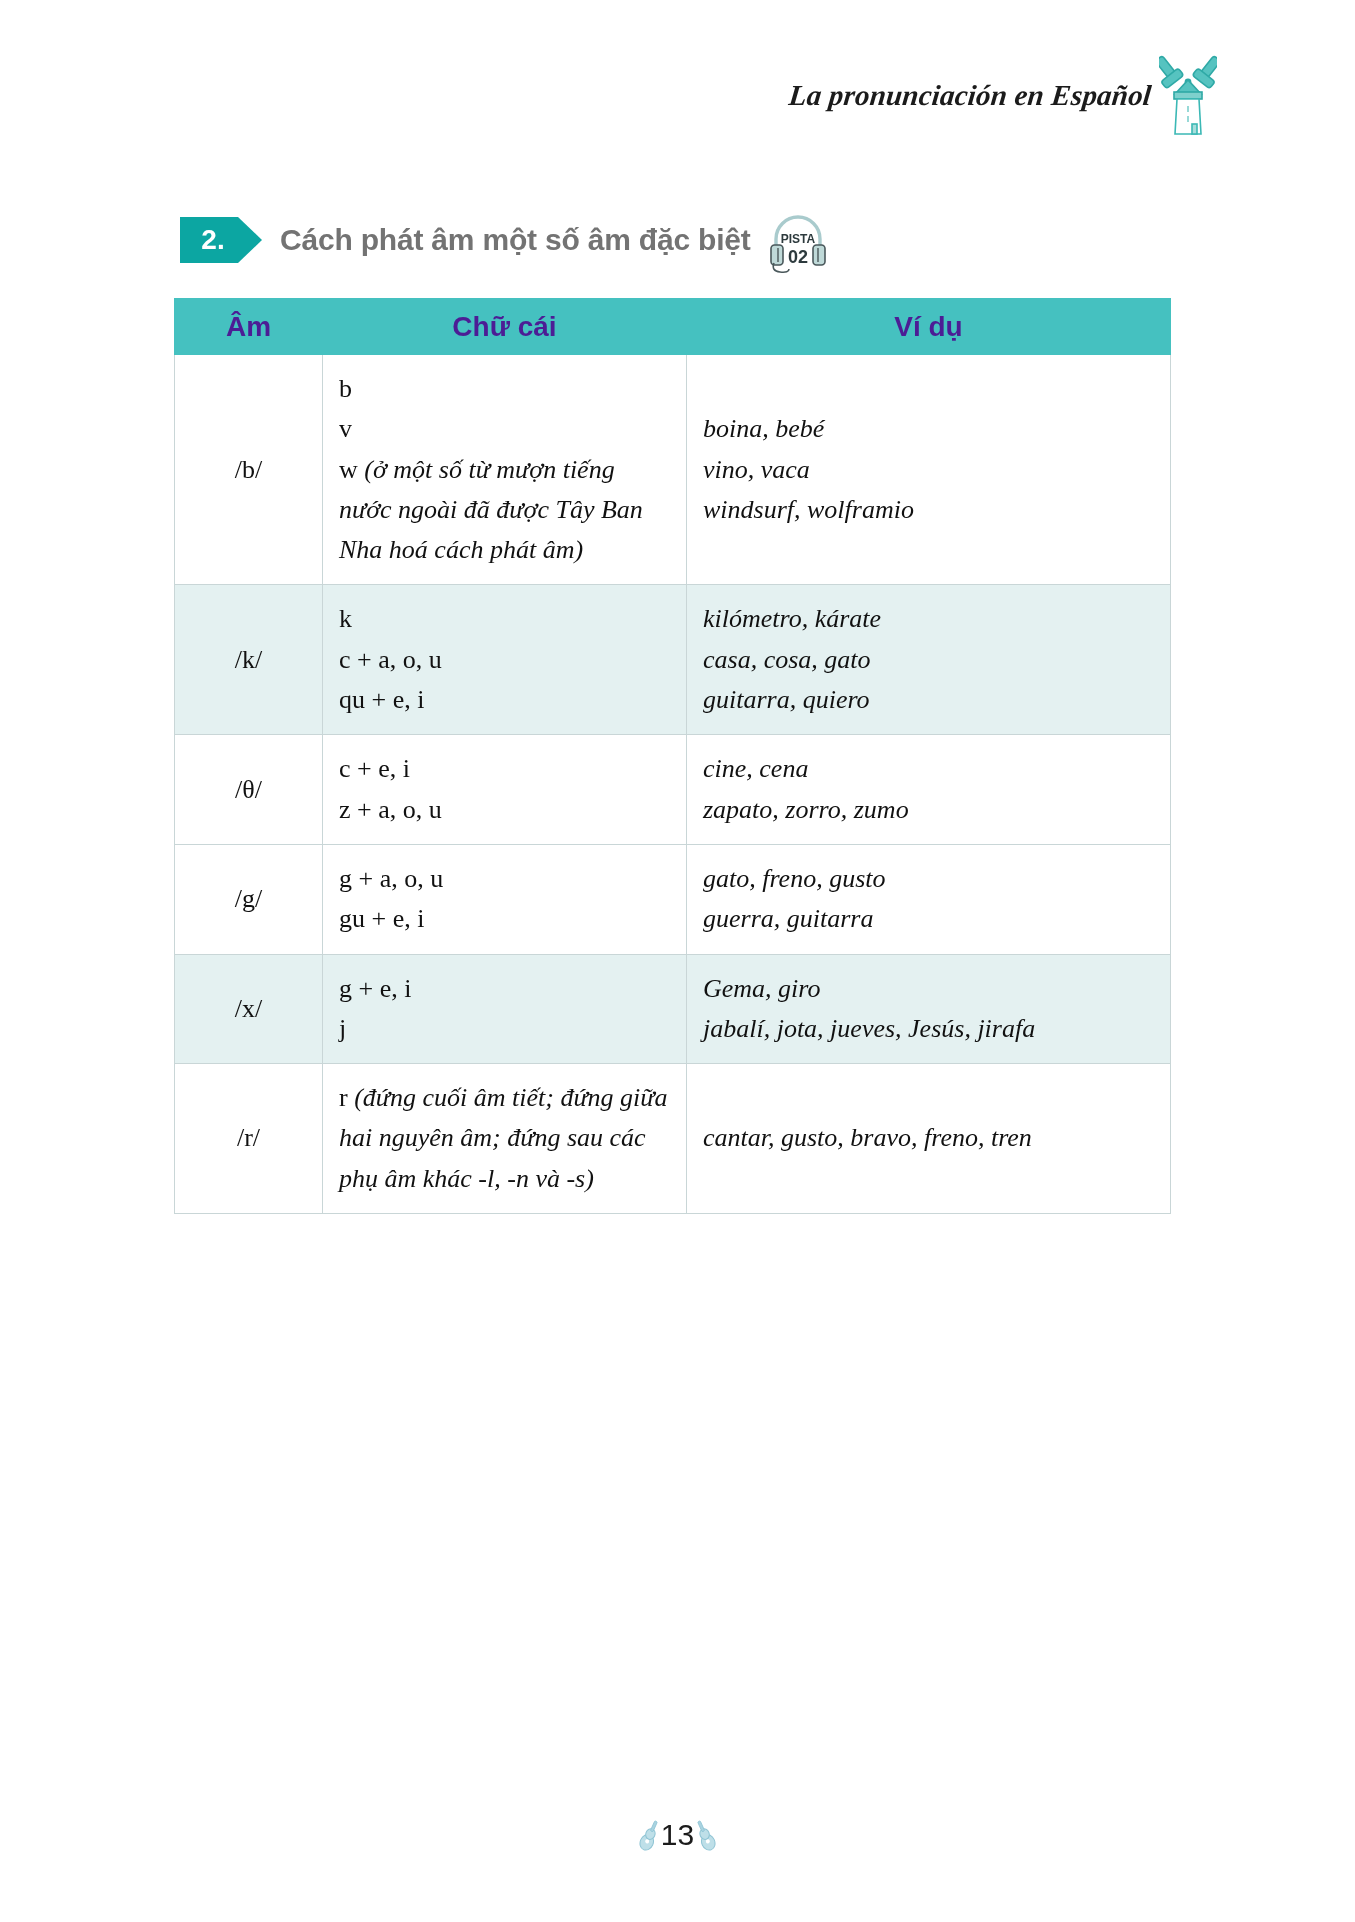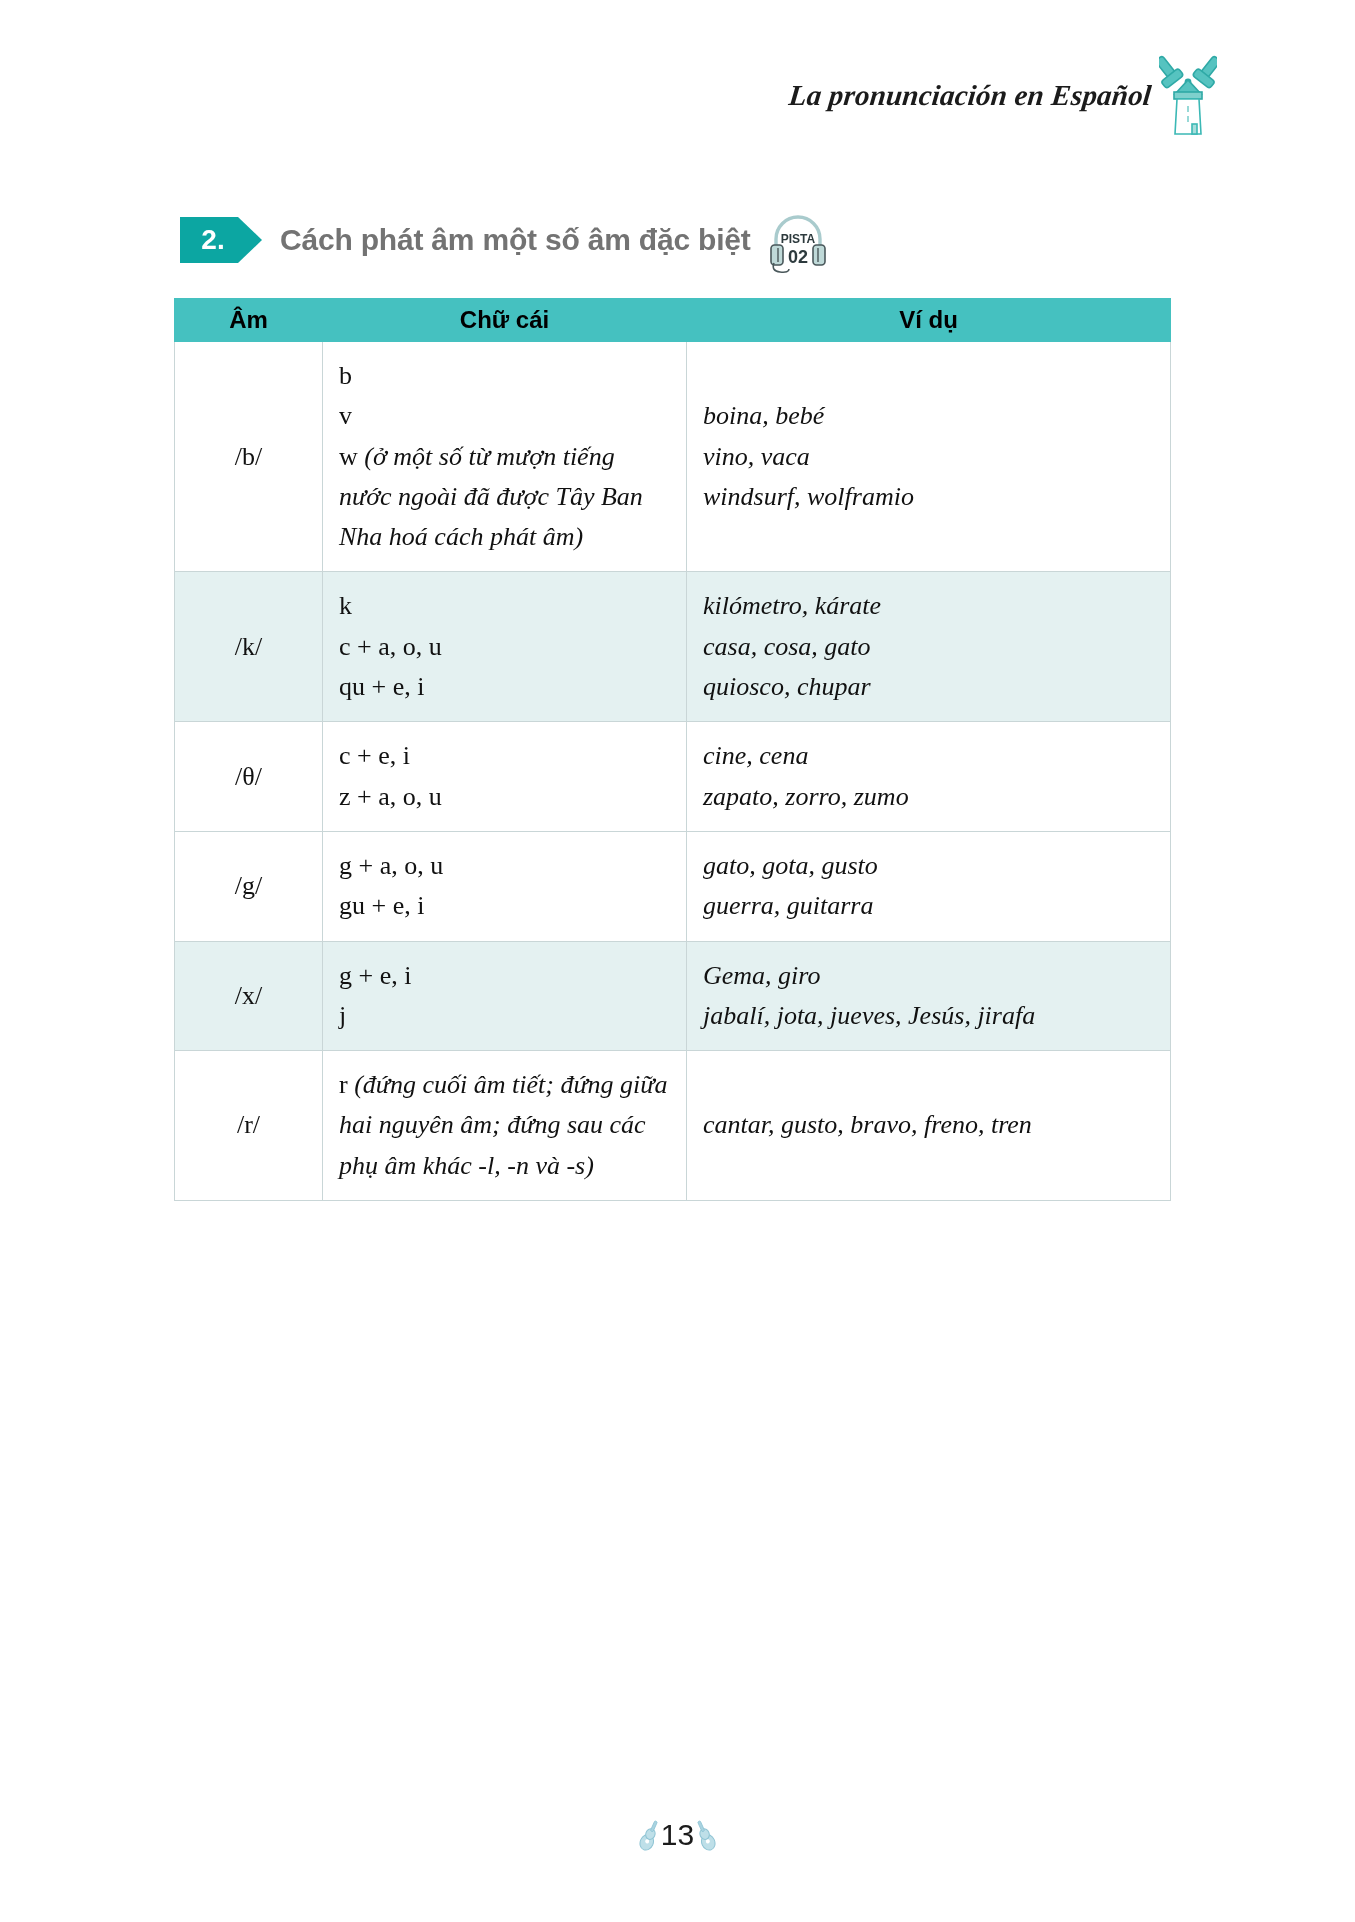--- a/index.html
+++ b/index.html
@@ -101,26 +101,26 @@
   }
   .pron-table th,
   .pron-table td {
     border: 1px solid #c9d6d7;
     vertical-align: middle;
     box-sizing: border-box;
   }
   .pron-table thead th {
     background: #45C1C0;
     border: 1px solid #45C1C0;
-    color: #000000;
+    color: #4c1d95;
     font-family: "Liberation Sans", "DejaVu Sans", sans-serif;
     font-weight: 700;
-    font-size: 24px;
+    font-size: 28px;
     text-align: center;
-    height: 43px;
+    height: 56px;
     padding: 0 6px;
   }
   .col-sound   { width: 148px; }
   .col-letters { width: 364px; }
   .col-example { width: 484px; }
 
   .pron-table tbody td {
     font-family: "Liberation Serif", "DejaVu Serif", serif;
     font-size: 26px;
     color: #111111;
@@ -247,42 +247,42 @@
       <tr class="shaded">
         <td class="cell-sound">/k/</td>
         <td class="cell-letters">
           <span class="line">k</span>
           <span class="line">c + a, o, u</span>
           <span class="line">qu + e, i</span>
         </td>
         <td class="cell-example">
           <span class="line">kilómetro, kárate</span>
           <span class="line">casa, cosa, gato</span>
-          <span class="line">quiosco, chupar</span>
+          <span class="line">guitarra, quiero</span>
         </td>
       </tr>
       <tr class="plain">
         <td class="cell-sound">/θ/</td>
         <td class="cell-letters">
           <span class="line">c + e, i</span>
           <span class="line">z + a, o, u</span>
         </td>
         <td class="cell-example">
           <span class="line">cine, cena</span>
           <span class="line">zapato, zorro, zumo</span>
         </td>
       </tr>
       <tr class="plain">
         <td class="cell-sound">/g/</td>
         <td class="cell-letters">
           <span class="line">g + a, o, u</span>
           <span class="line">gu + e, i</span>
         </td>
         <td class="cell-example">
-          <span class="line">gato, gota, gusto</span>
+          <span class="line">gato, freno, gusto</span>
           <span class="line">guerra, guitarra</span>
         </td>
       </tr>
       <tr class="shaded">
         <td class="cell-sound">/x/</td>
         <td class="cell-letters">
           <span class="line">g + e, i</span>
           <span class="line">j</span>
         </td>
         <td class="cell-example">

